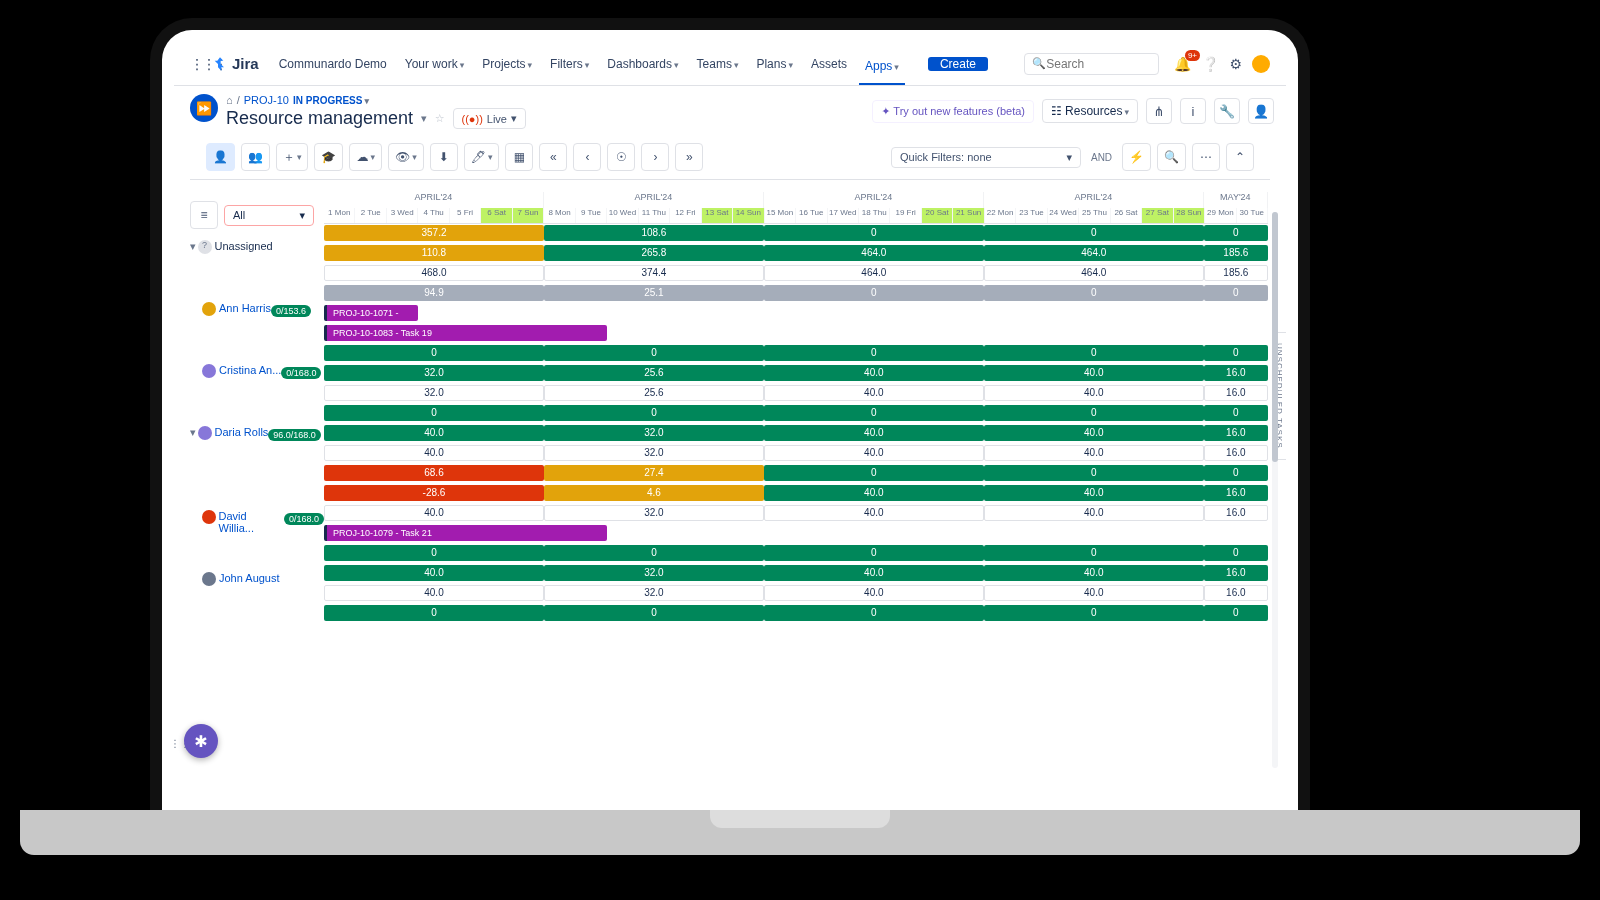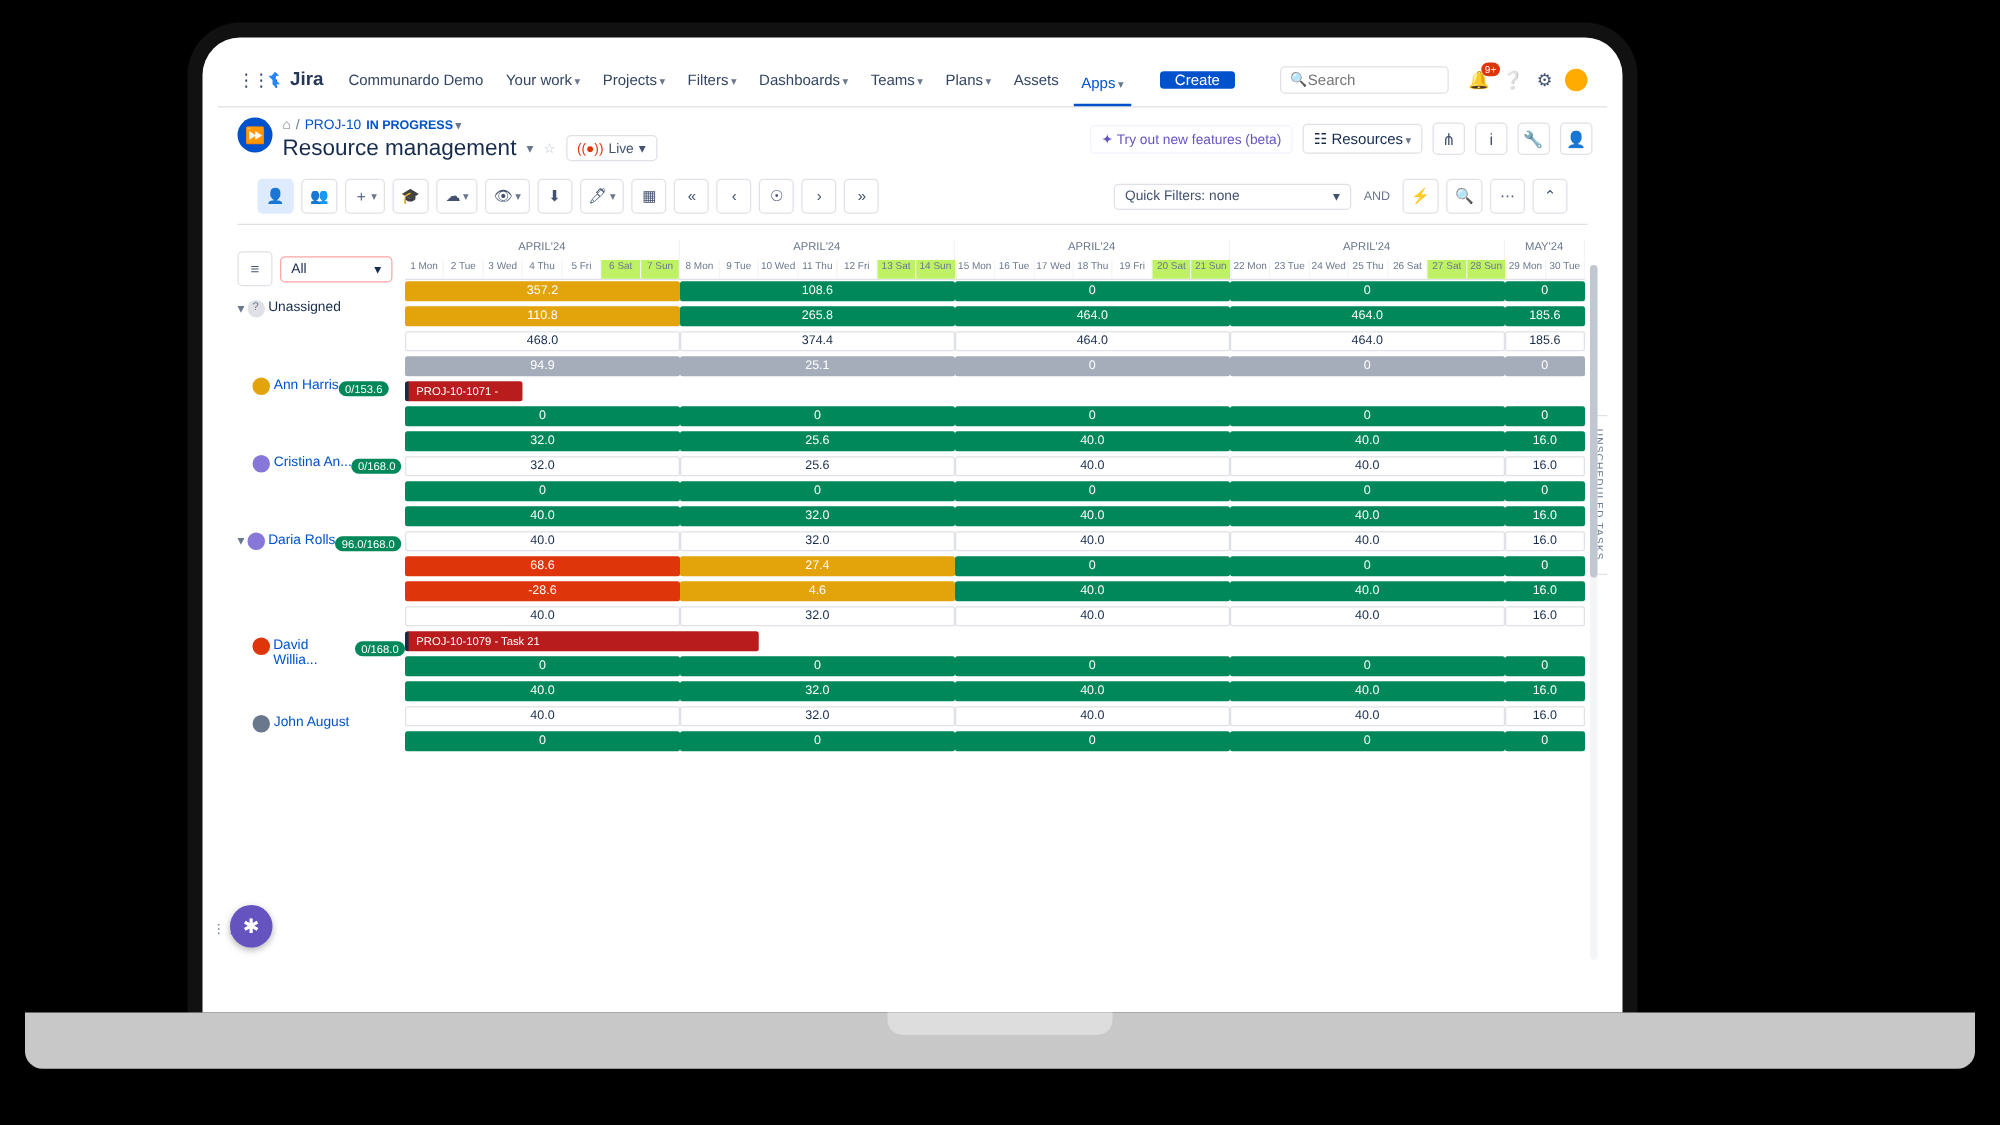--- a/index.html
+++ b/index.html
@@ -54,21 +54,21 @@
 .day-row div{flex:1;border-right:1px solid #f4f5f7;white-space:nowrap;overflow:hidden}
 .day-row div.we{background:#bef264}
 .bars{position:relative}
 .bar-row{display:flex;height:18px;margin-bottom:2px;position:relative}
 .bar{height:16px;margin-top:1px;text-align:center;font-size:10px;color:#fff;line-height:16px;border-radius:2px;overflow:hidden}
 .bar.white{background:#fff;border:1px solid #dfe1e6;color:#172b4d;line-height:14px}
 .bar.green{background:#00875a}
 .bar.amber{background:#e2a30b}
 .bar.gray{background:#a5adba}
 .bar.red{background:#de350b}
-.task{position:absolute;height:16px;top:1px;background:#b91c1c;color:#fff;font-size:9px;line-height:16px;padding-left:6px;border-radius:2px;border-left:3px solid #172b4d}
+.task{position:absolute;height:16px;top:1px;background:#a21caf;color:#fff;font-size:9px;line-height:16px;padding-left:6px;border-radius:2px;border-left:3px solid #172b4d}
 .vtab{position:absolute;right:0;top:290px;writing-mode:vertical-rl;font-size:8px;letter-spacing:1px;color:#6b778c;padding:10px 2px;border:1px solid #dfe1e6;border-right:none}
 .fab{position:absolute;bottom:40px;left:10px;width:34px;height:34px;background:#6554c0;border-radius:50%;display:flex;align-items:center;justify-content:center;color:#fff;font-size:16px;box-shadow:0 2px 6px rgba(0,0,0,.3)}
 .fab-drag{position:absolute;bottom:49px;left:-4px;color:#6b778c;font-size:10px}
 .scroll-track{position:absolute;right:8px;top:170px;bottom:30px;width:6px;background:#f4f5f7;border-radius:3px}
 .scroll-thumb{position:absolute;top:0;width:100%;height:45%;background:#c1c7d0;border-radius:3px}
 a{color:#0052cc;text-decoration:none}
 </style>
 </head>
 <body>
 
@@ -271,20 +271,23 @@
               <div class="bar gray" style="width:23.3%">94.9</div>
               <div class="bar gray" style="width:23.3%">25.1</div>
               <div class="bar gray" style="width:23.3%">0</div>
               <div class="bar gray" style="width:23.3%">0</div>
               <div class="bar gray" style="width:6.8%">0</div>
             </div>
             <div class="bar-row">
               <div class="task" style="left:0;width:10%">PROJ-10-1071 -</div>
             </div>
             <div class="bar-row">
+              <div class="task" style="left:0;width:30%">PROJ-10-1083 - Task 19</div>
+            </div>
+            <div class="bar-row">
               <div class="bar green" style="width:23.3%">0</div>
               <div class="bar green" style="width:23.3%">0</div>
               <div class="bar green" style="width:23.3%">0</div>
               <div class="bar green" style="width:23.3%">0</div>
               <div class="bar green" style="width:6.8%">0</div>
             </div>
             <div class="bar-row">
               <div class="bar green" style="width:23.3%">32.0</div>
               <div class="bar green" style="width:23.3%">25.6</div>
               <div class="bar green" style="width:23.3%">40.0</div>

